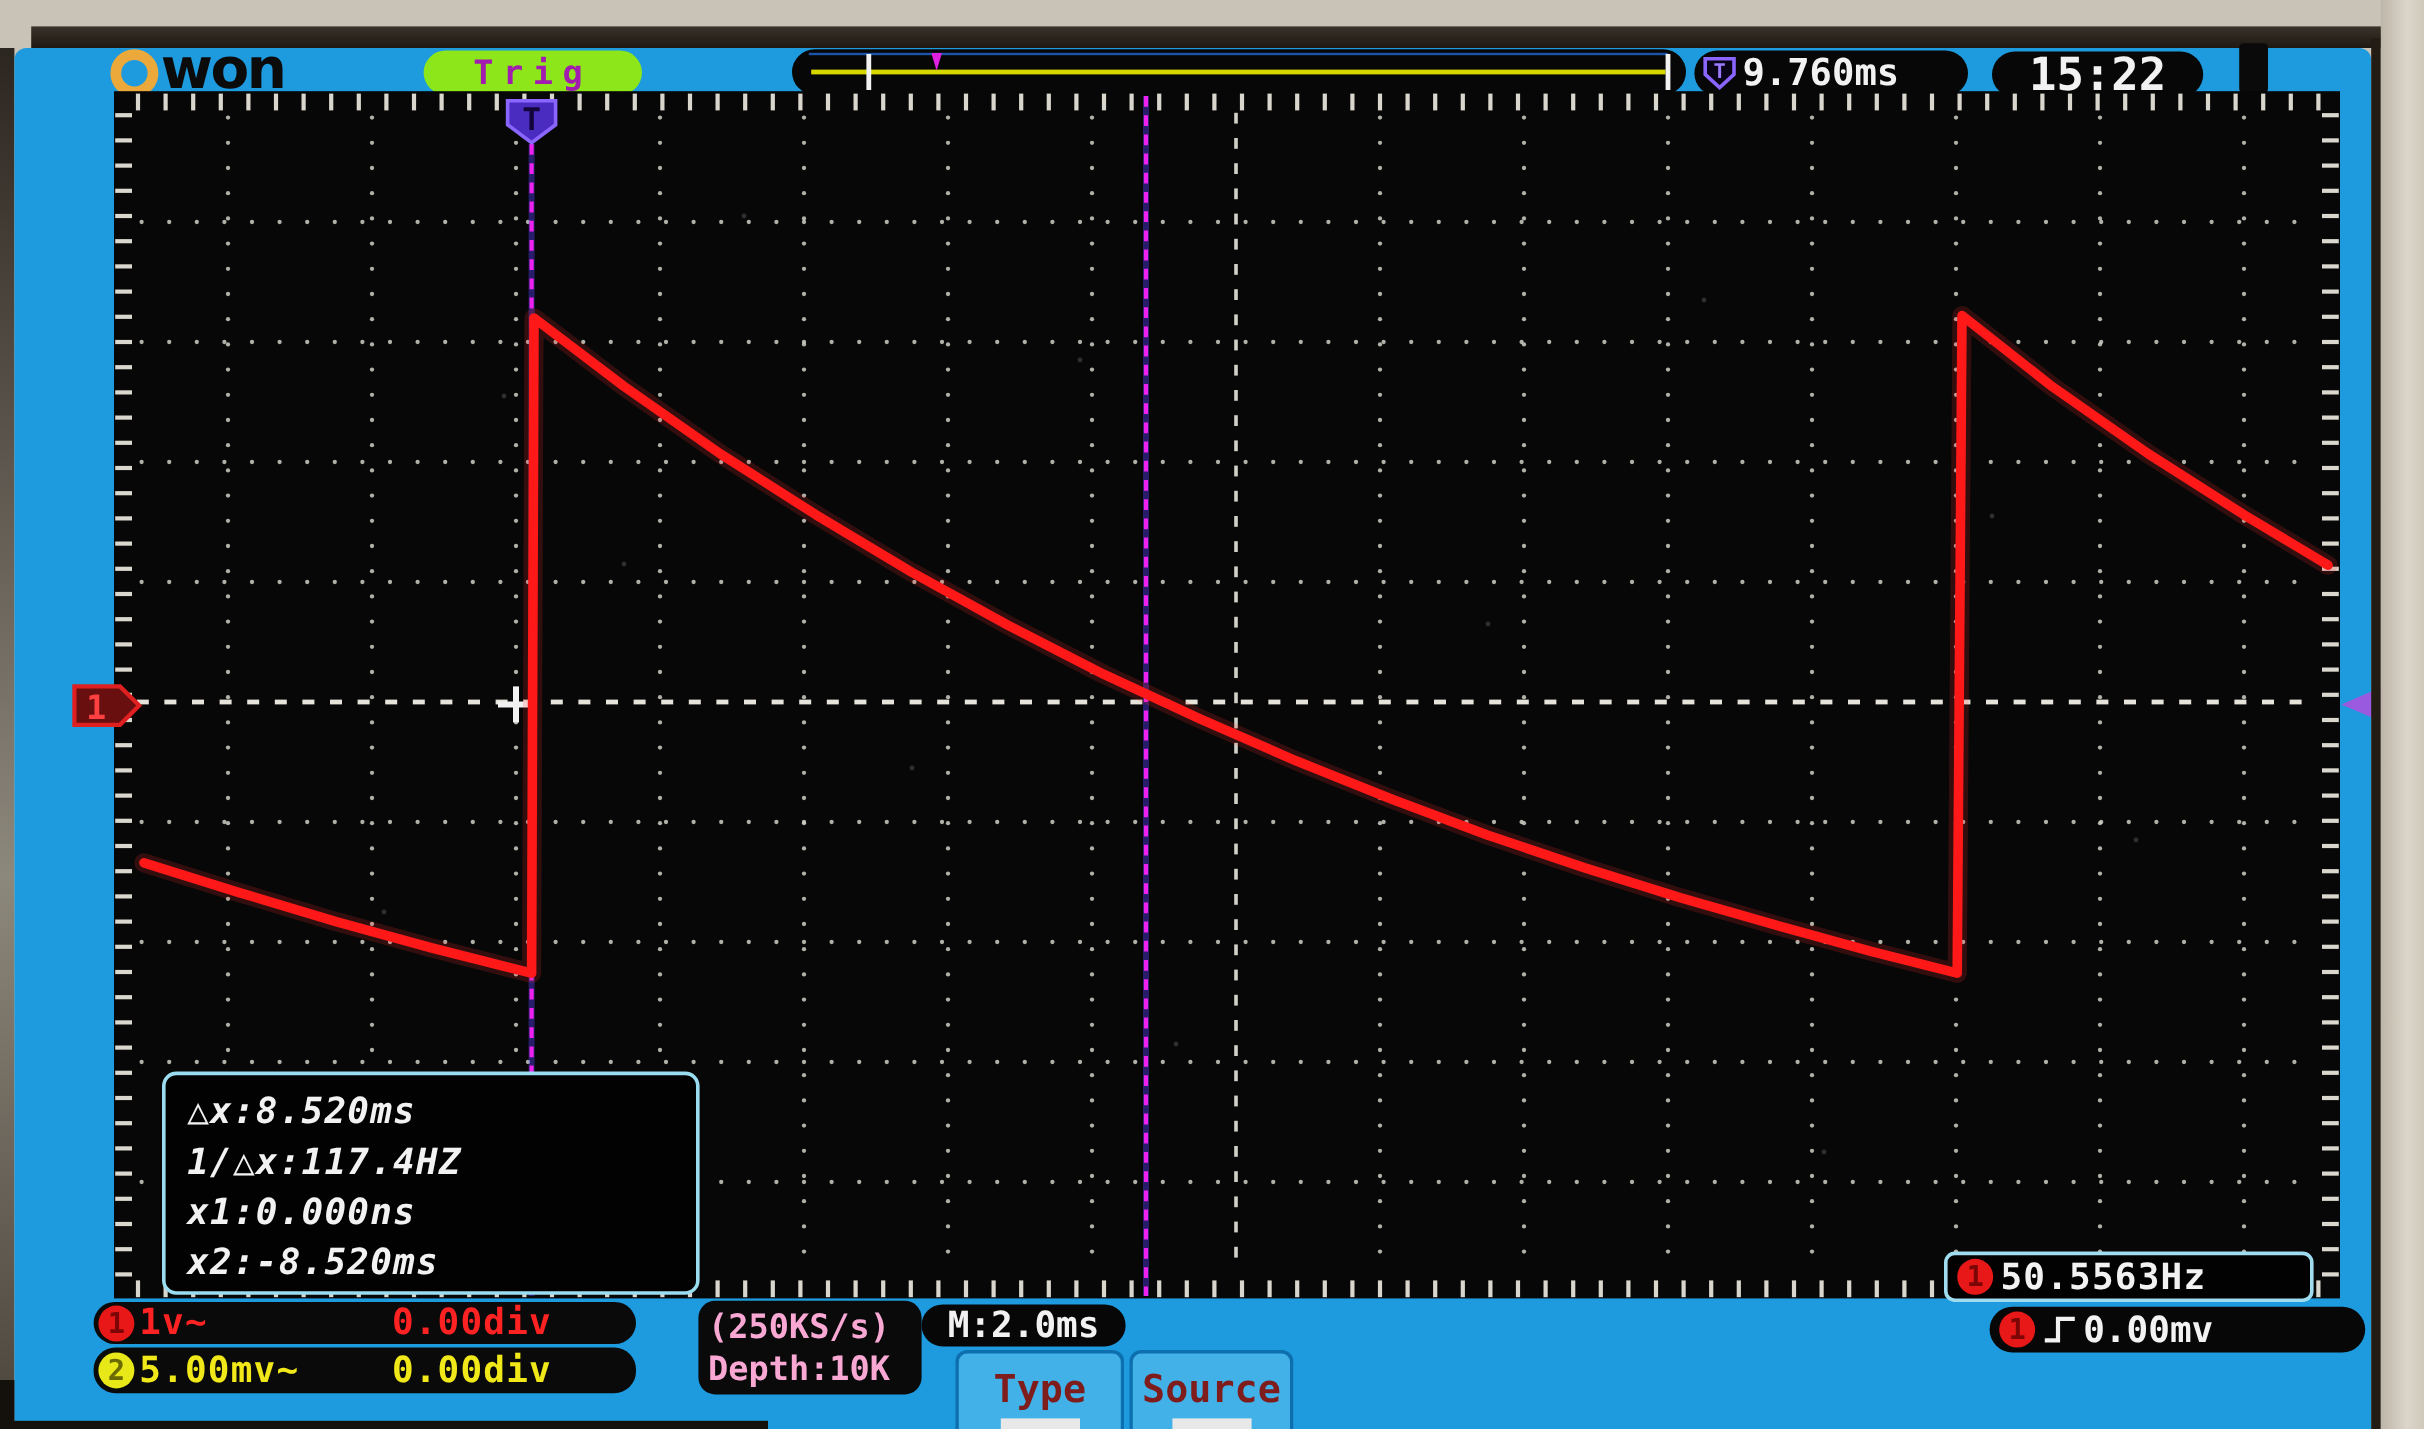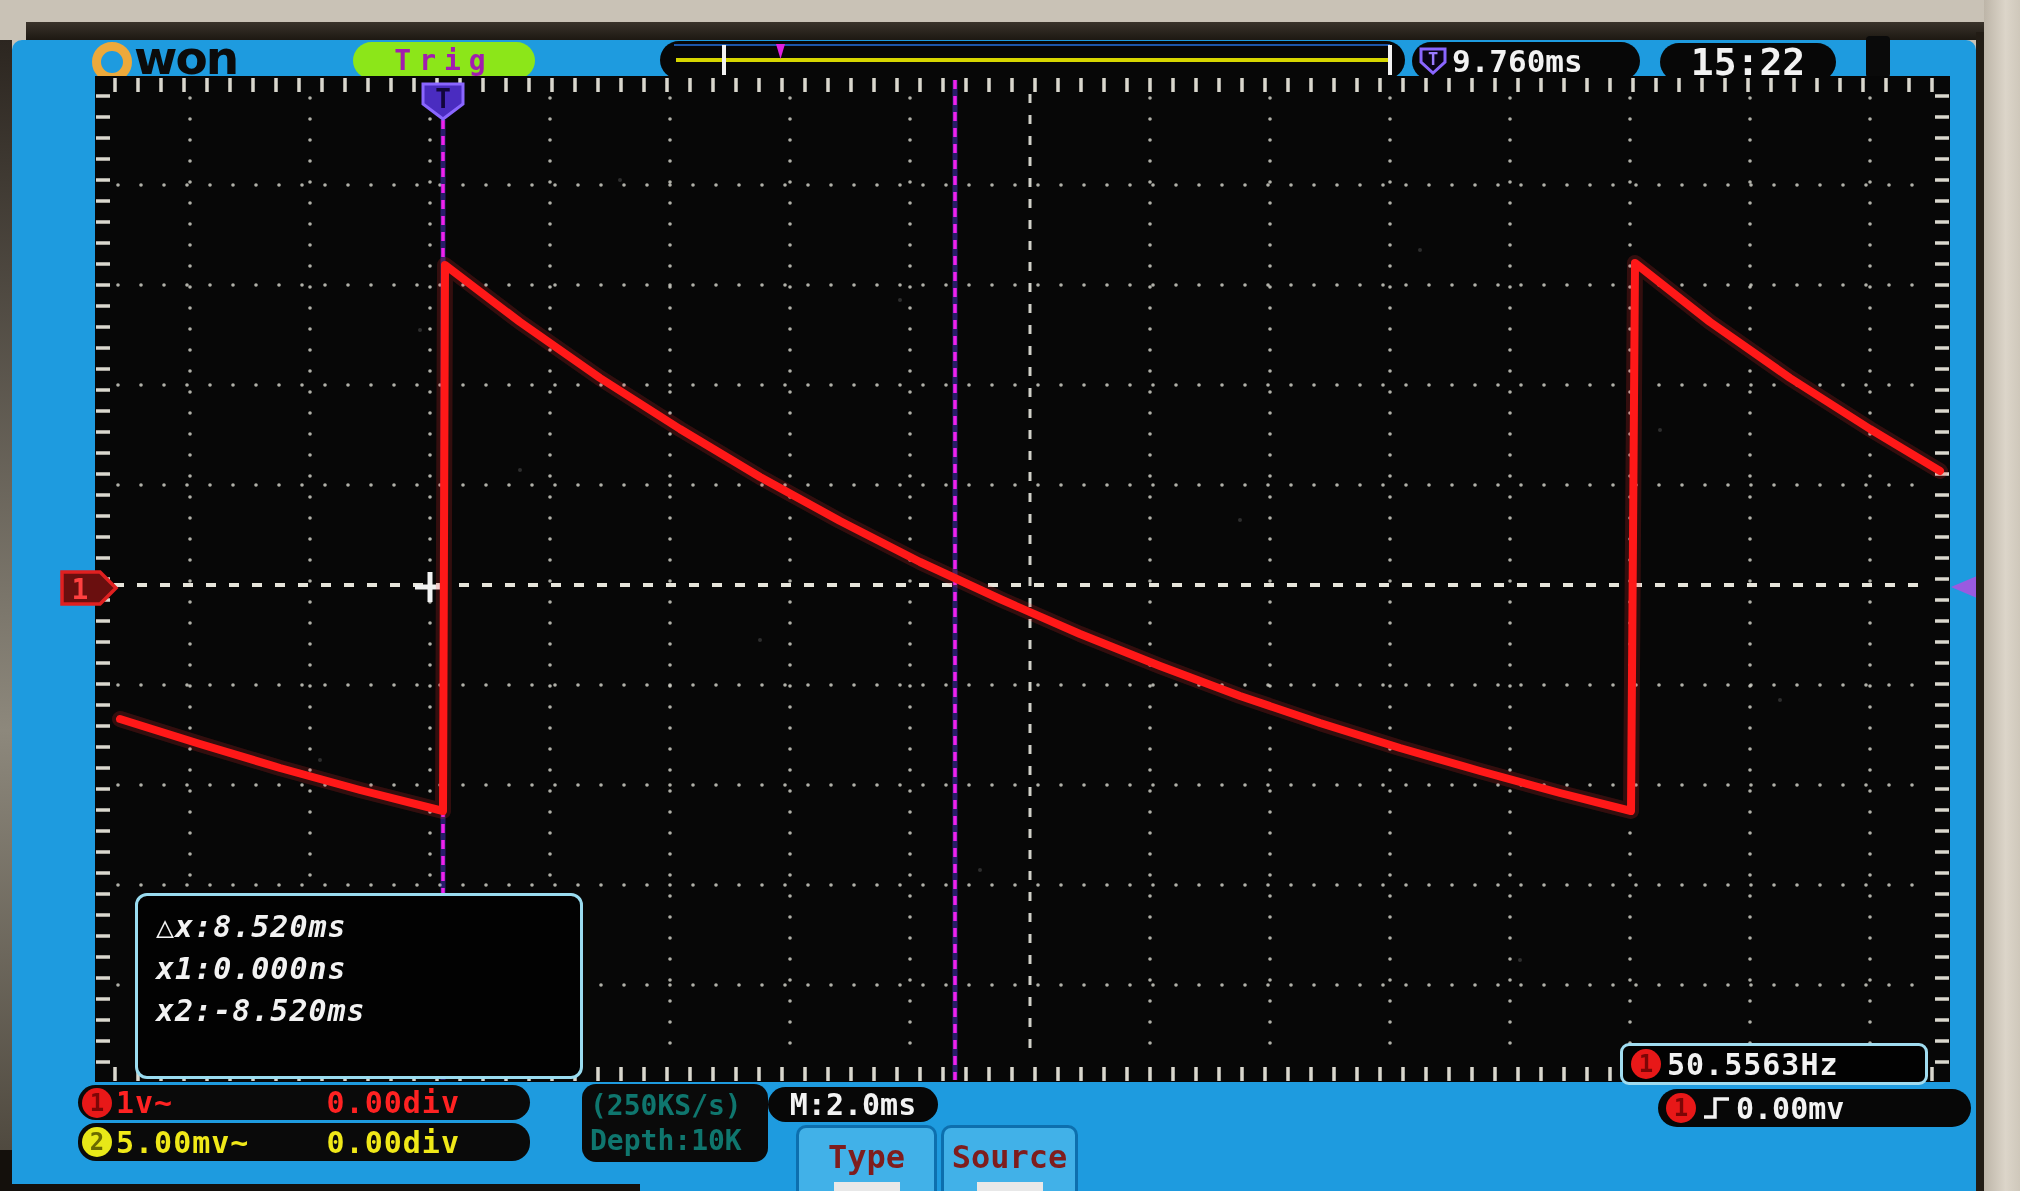--- a/index.html
+++ b/index.html
@@ -10,21 +10,21 @@
   
   .bezel-top{left:26px;top:22px;width:1994px;height:18px;background:linear-gradient(#3a332b,#1d1812);}
   .bezel-left{left:0;top:40px;width:12px;height:1151px;background:linear-gradient(#2c2620,#8d887c 60%,#4a443a);}
   .bezel-right-line{left:1976px;top:32px;width:8px;height:1159px;background:#221c15;}
   .bezel-right{left:1984px;top:0;width:36px;height:1191px;background:linear-gradient(90deg,#bdb5a8,#dcd5c9 60%,#cfc8bb);}
   .bezel-bottom{left:0;top:1184px;width:640px;height:7px;background:#14100c;}
   .bezel-corner{left:0;top:1150px;width:12px;height:41px;background:#14100c;}
   
   .screen{left:12px;top:40px;width:1964px;height:1151px;background:#1e9bdf;border-radius:10px 10px 0 0;}
   
-  .logo{left:92px;top:42px;height:38px;display:flex;}
+  .logo{left:92px;top:42px;height:38px;display:flex;align-items:center;}
   .logo-ring{width:22px;height:22px;border:9px solid #eca93b;border-radius:50%;}
   .logo-text{font-family:"DejaVu Sans",sans-serif;font-weight:bold;font-size:47px;color:#0b0b0b;
              letter-spacing:-2px;margin-left:2px;line-height:38px;transform:translateY(-3px);}
   .trig-pill{left:353px;top:42px;width:182px;height:37px;background:#8ce619;border-radius:19px;
              display:flex;align-items:center;justify-content:center;color:#a21caf;font-size:28px;letter-spacing:8px;}
   .membar{left:660px;top:41px;width:745px;height:38px;background:#070707;border-radius:19px;}
   .membar-topline{left:14px;top:3px;width:716px;height:2px;background:#1c55a8;position:absolute;}
   .mem-line{position:absolute;left:16px;top:17px;width:712px;height:4px;background:#d6d600;}
   .mem-bracket{position:absolute;top:4px;width:4px;height:30px;background:#f2f2f2;}
   .mem-ttick{position:absolute;top:3px;width:9px;height:15px;background:#e020e0;
@@ -52,21 +52,21 @@
   .trig-arrow{left:1951px;top:573px;width:33px;height:28px;background:#9a5ae0;
               clip-path:polygon(100% 0,100% 100%,0 50%);}
   
   .chpill{left:78px;width:452px;background:#0a0a0a;border-radius:18px;display:flex;align-items:center;
           padding-left:4px;box-sizing:border-box;font-size:30px;}
   .ch1pill{top:1085px;height:35px;color:#ff2222;}
   .ch2pill{top:1123px;height:38px;color:#f0e818;}
   .ch-scale{margin-left:4px;letter-spacing:1px;}
   .ch-pos{margin-left:auto;margin-right:70px;letter-spacing:1px;}
   .sample-box{left:582px;top:1084px;width:186px;height:78px;background:#0a0a0a;border-radius:14px;
-              color:#0f766e;font-size:28px;padding:4px 8px;box-sizing:border-box;}
+              color:#f9a8d4;font-size:28px;padding:4px 8px;box-sizing:border-box;}
   .sample-box div{height:35px;line-height:35px;}
   .mpill{left:768px;top:1087px;width:170px;height:35px;justify-content:center;font-size:30px;border-radius:18px;}
   .menu-panel{top:1125px;height:66px;background:#41b1e8;border:3px solid #0d6fae;border-bottom:none;
               border-radius:10px 10px 0 0;box-sizing:border-box;color:#7f1d1d;font-size:32px;
               display:flex;justify-content:center;padding-top:10px;}
   .type-panel{left:796px;width:141px;}
   .source-panel{left:941px;width:137px;}
   .menu-sel{position:absolute;bottom:0;left:50%;transform:translateX(-50%);width:66px;height:9px;background:#e8e8e8;}
   .trigpill2{left:1658px;top:1089px;width:305px;height:38px;padding-left:8px;font-size:30px;}
   .edge-icon{margin:0 4px 0 6px;}
@@ -1787,20 +1787,21 @@
 
   <svg class="abs ch1-marker" width="62" height="40" viewBox="0 0 62 40">
     <path d="M4,4 h38 l16,16 l-16,16 h-38 z" fill="#6a0f0f" stroke="#e02020" stroke-width="3.5"></path>
     <text x="22" y="31" text-anchor="middle" font-size="28" font-weight="bold" fill="#ff4040" font-family="DejaVu Sans Mono, monospace">1</text>
   </svg>
 
   <div class="abs trig-arrow"></div>
 
   <div class="abs info-box mono">
     <div class="info-line">△x:8.520ms</div>
+    <div class="info-line">1/△x:117.4HZ</div>
     <div class="info-line">x1:0.000ns</div>
     <div class="info-line">x2:-8.520ms</div>
   </div>
 
   <div class="abs freq-box mono">
     <div class="badge badge-red">1</div>
     <div class="freq-text">50.5563Hz</div>
   </div>
 
   <div class="abs chpill ch1pill mono">

